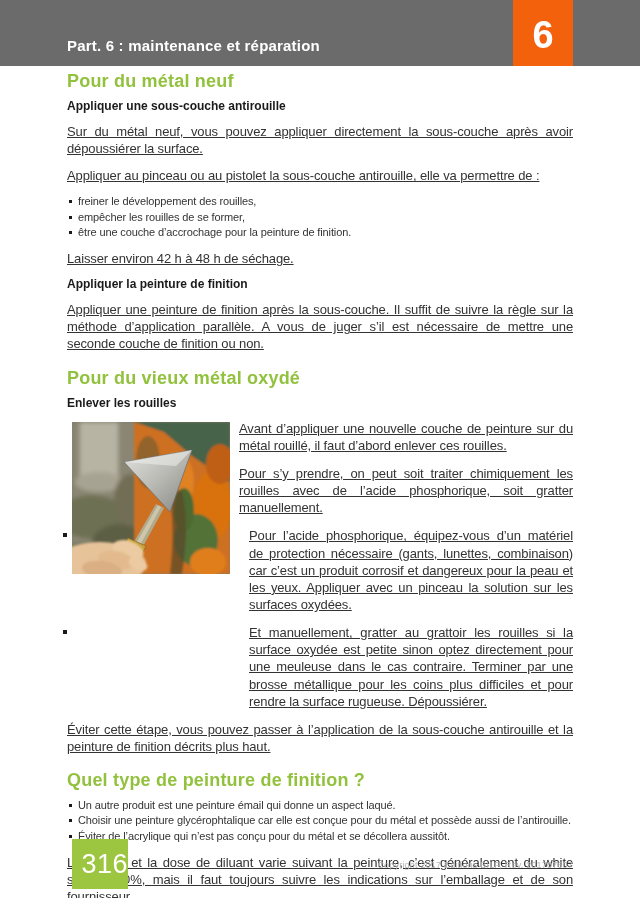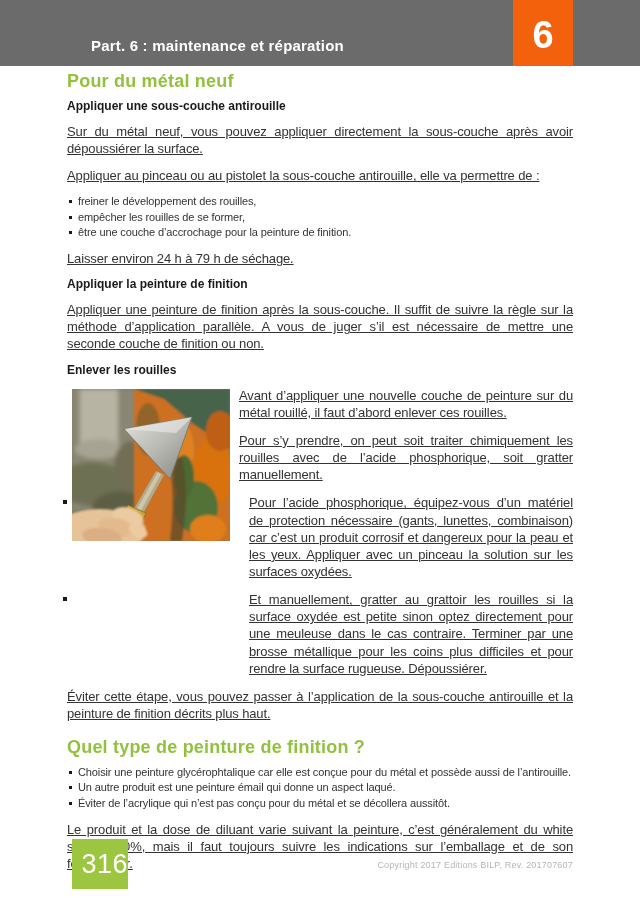--- a/index.html
+++ b/index.html
@@ -14,21 +14,21 @@
   .page{
     position:relative;width:640px;height:898px;background:#ffffff;overflow:hidden;
   }
   
   .header-band{
     position:absolute;top:0;left:0;width:640px;height:66px;
     background:var(--header-bg,#6b6b6b);
   }
   .header-title{
     position:absolute;left:67px;bottom:12px;color:#ffffff;
-    font-size:15px;font-weight:bold;letter-spacing:.2px;margin-left:24px;
+    font-size:15px;font-weight:bold;letter-spacing:.2px;
   }
   .chapter-badge{
     position:absolute;left:513px;top:0;width:60px;height:66px;
     background:var(--accent-orange,#f4610c);
     display:flex;align-items:center;justify-content:center;
   }
   .chapter-badge span{
     color:#ffffff;font-size:38px;font-weight:bold;line-height:1;margin-top:4px;
   }
   
@@ -95,24 +95,25 @@
 
     <h2 class="green">Pour du métal neuf</h2>
     <h3 class="sub">Appliquer une sous-couche antirouille</h3>
     <p class="para">Sur du métal neuf, vous pouvez appliquer directement la sous-couche après avoir dépoussiérer la surface.</p>
     <p class="para nojust">Appliquer au pinceau ou au pistolet la sous-couche antirouille, elle va permettre de :</p>
     <ul class="squares">
       <li>freiner le développement des rouilles,</li>
       <li>empêcher les rouilles de se former,</li>
       <li>être une couche d’accrochage pour la peinture de finition.</li>
     </ul>
-    <p class="para nojust">Laisser environ 24 h à 79 h de séchage.</p>
+    <p class="para nojust">Laisser environ 42 h à 48 h de séchage.</p>
     <h3 class="sub">Appliquer la peinture de finition</h3>
     <p class="para">Appliquer une peinture de finition après la sous-couche. Il suffit de suivre la règle sur la méthode d’application parallèle. A vous de juger s’il est nécessaire de mettre une seconde couche de finition ou non.</p>
 
+    <h2 class="green">Pour du vieux métal oxydé</h2>
     <h3 class="sub">Enlever les rouilles</h3>
 
     <div class="rust-section">
       <div class="photo">
         <svg viewBox="0 0 158 152" preserveAspectRatio="none">
           <defs>
             <linearGradient id="metalBlade" x1="0" y1="0" x2="1" y2="1">
               <stop offset="0" stop-color="#e2e2de"></stop>
               <stop offset="0.5" stop-color="#b9b9b4"></stop>
               <stop offset="1" stop-color="#83837f"></stop>
@@ -171,22 +172,22 @@
         <p class="para">Pour s’y prendre, on peut soit traiter chimiquement les rouilles avec de l’acide phosphorique, soit gratter manuellement.</p>
         <p class="para bulleted">Pour l’acide phosphorique, équipez-vous d’un matériel de protection nécessaire (gants, lunettes, combinaison) car c’est un produit corrosif et dangereux pour la peau et les yeux. Appliquer avec un pinceau la solution sur les surfaces oxydées.</p>
         <p class="para bulleted">Et manuellement, gratter au grattoir les rouilles si la surface oxydée est petite sinon optez directement pour une meuleuse dans le cas contraire. Terminer par une brosse métallique pour les coins plus difficiles et pour rendre la surface rugueuse. Dépoussiérer.</p>
       </div>
     </div>
 
     <p class="para">Éviter cette étape, vous pouvez passer à l’application de la sous-couche antirouille et la peinture de finition décrits plus haut.</p>
 
     <h2 class="green">Quel type de peinture de finition ?</h2>
     <ul class="squares">
+      <li>Un autre produit est une peinture émail qui donne un aspect laqué.</li>
       <li>Choisir une peinture glycérophtalique car elle est conçue pour du métal et possède aussi de l’antirouille.</li>
-      <li>Un autre produit est une peinture émail qui donne un aspect laqué.</li>
       <li>Éviter de l’acrylique qui n’est pas conçu pour du métal et se décollera aussitôt.</li>
     </ul>
     <p class="para">Le produit et la dose de diluant varie suivant la peinture, c’est généralement du white spirit à 10%, mais il faut toujours suivre les indications sur l’emballage et de son fournisseur.</p>
 
   </div>
 
   <div class="page-number-box">
     <span>316</span>
   </div>
   <div class="copyright">Copyright 2017 Editions BILP, Rev. 201707607</div>

